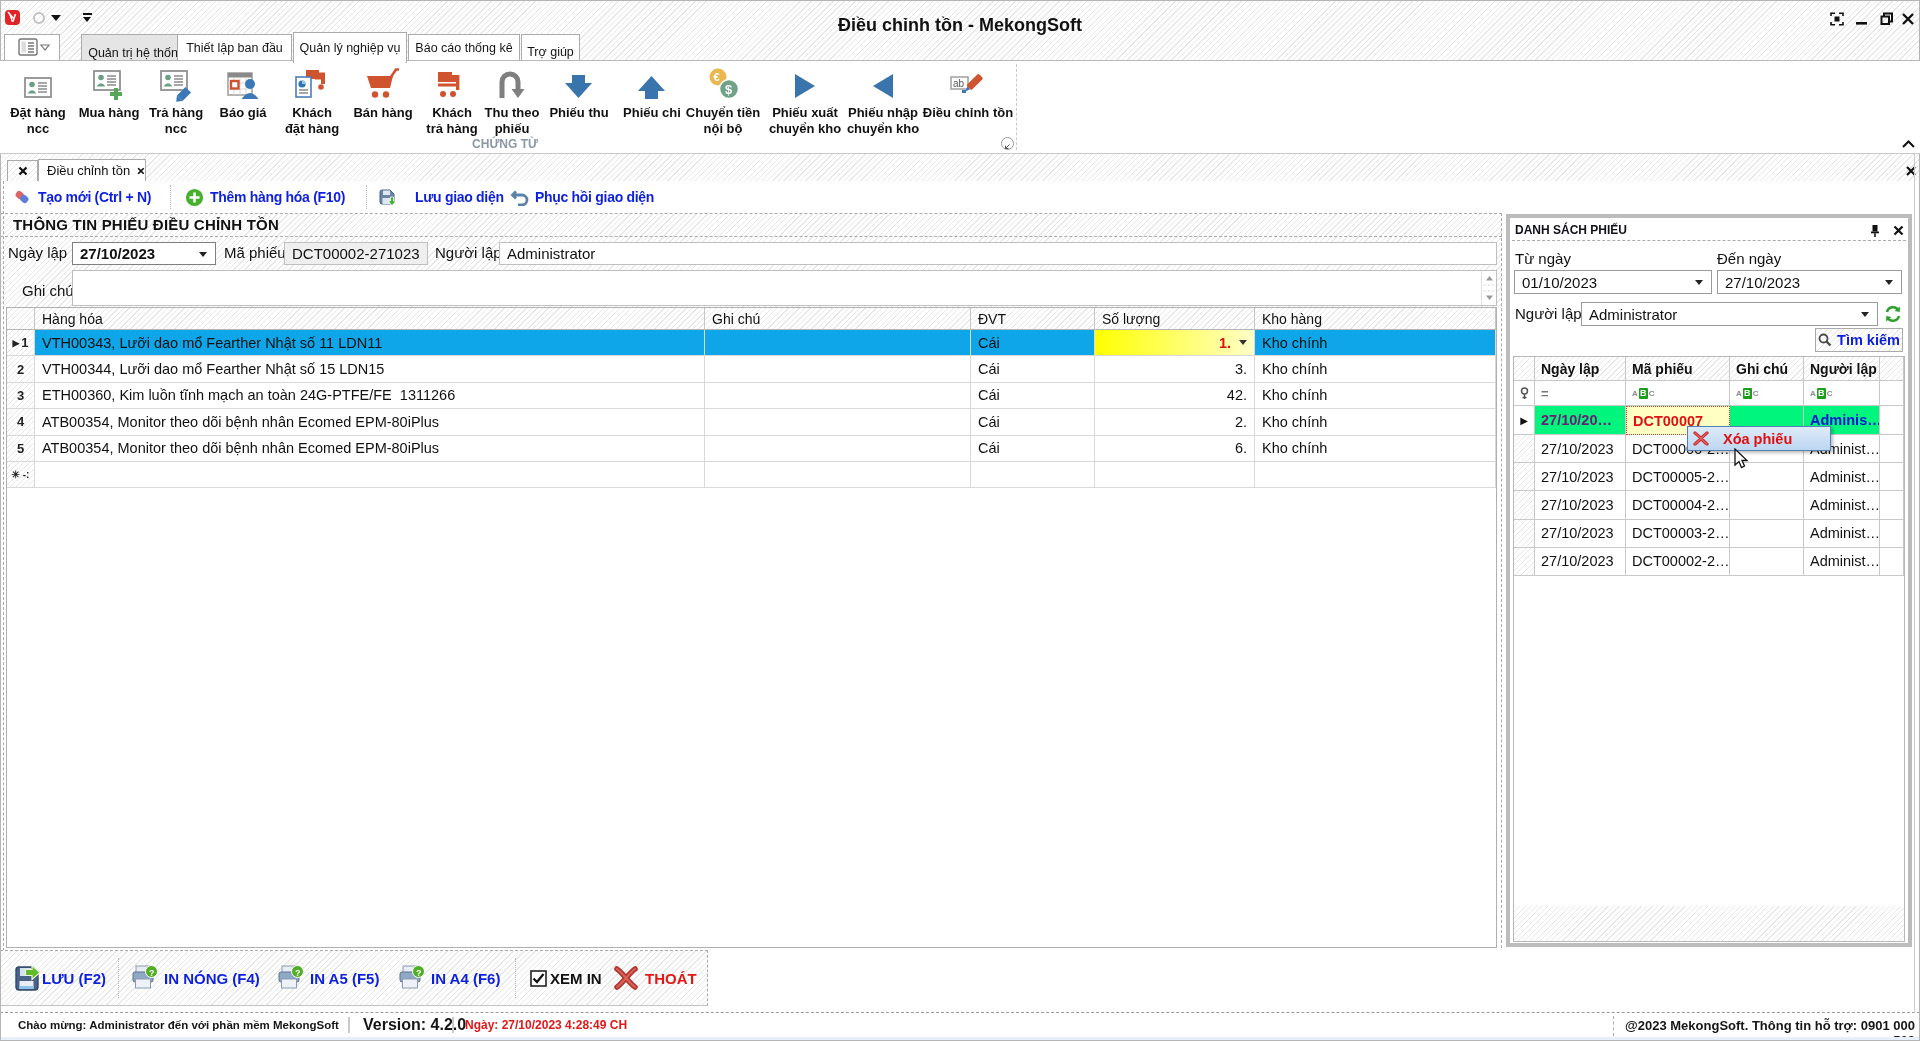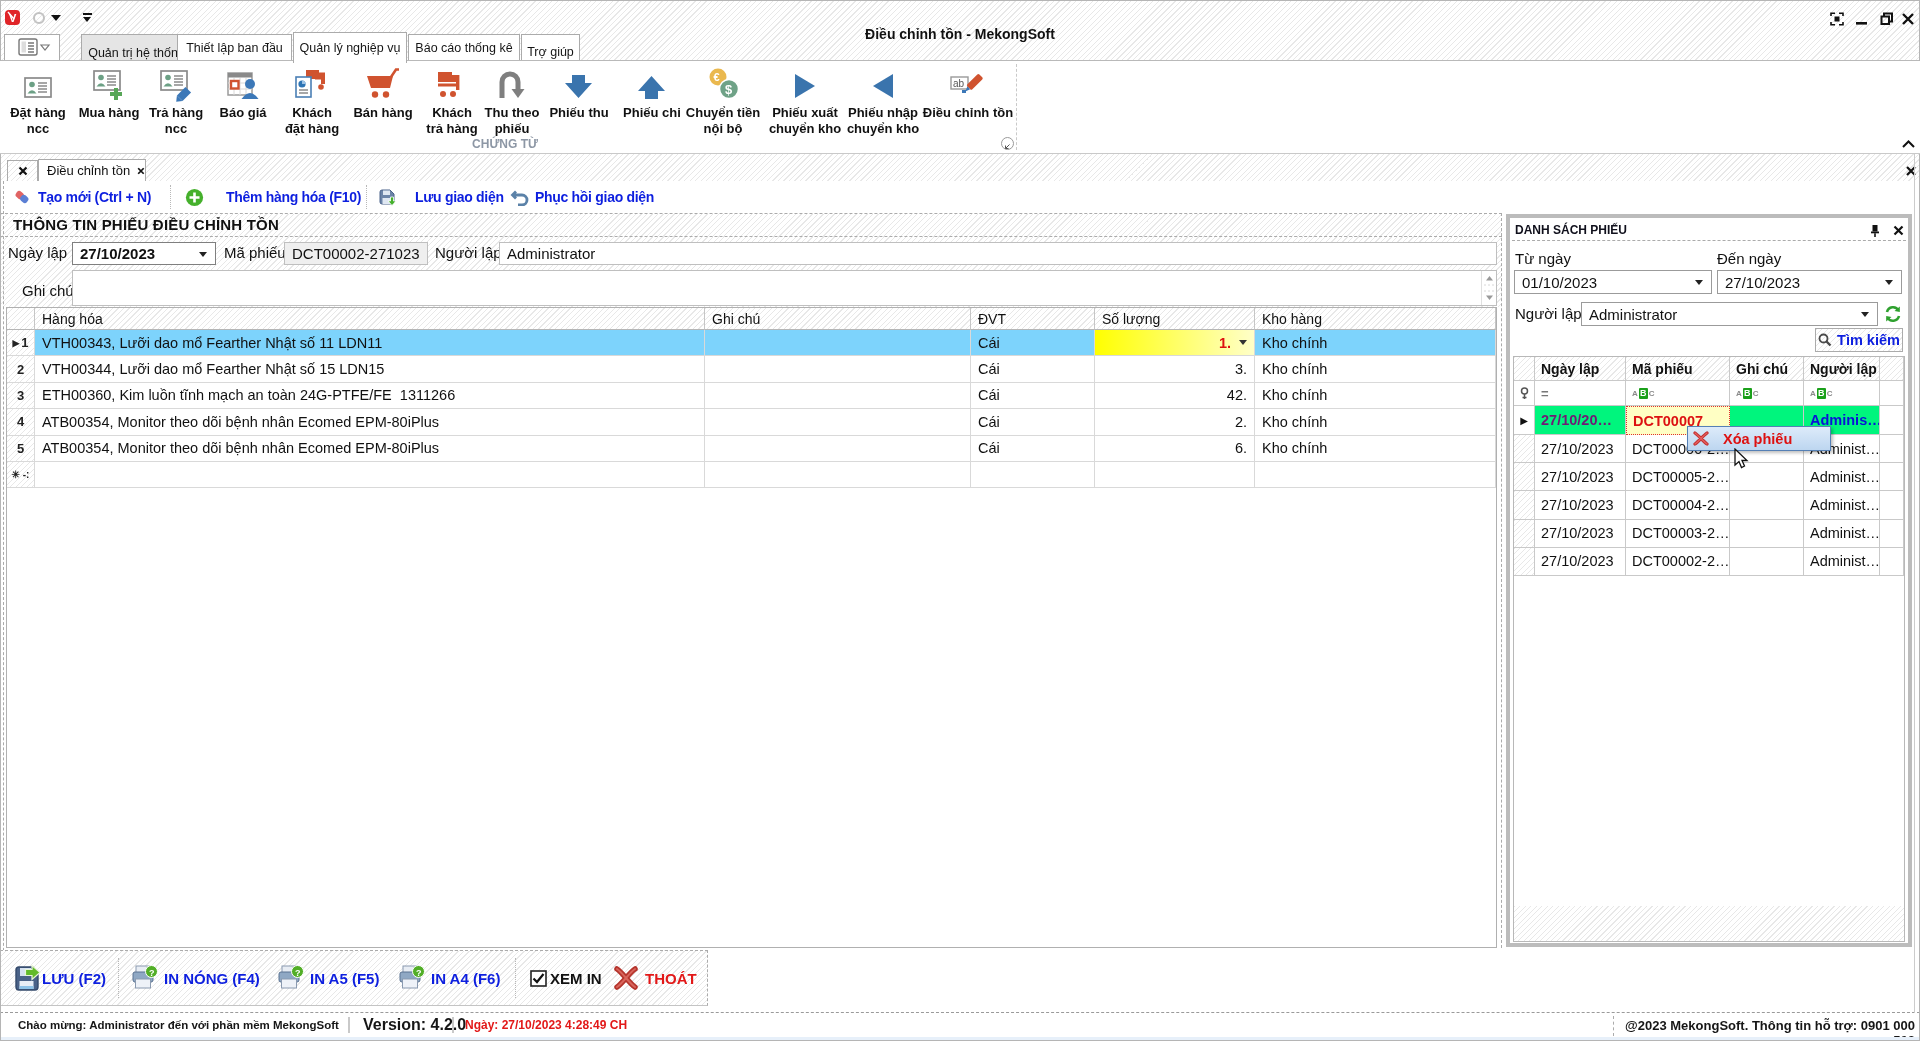--- a/index.html
+++ b/index.html
@@ -31,21 +31,21 @@
 <div class="abs" style="left:5px;top:10px;width:15px;height:15px;background:#e02428;border-radius:4px">
  <svg width="15" height="15" viewBox="0 0 15 15">
       <text x="4" y="12" font-size="11" font-weight="bold" fill="#fff" font-family="Liberation Sans">V</text>
       <path d="M3 2 L9 9" stroke="#fff" stroke-width="1.4"></path>
     </svg>
 </div>
 <div class="abs" style="left:33px;top:12px;width:12px;height:12px;border:2.5px solid #c2c2c2;border-radius:50%;box-sizing:border-box"></div>
 <div class="abs" style="left:51px;top:15px;width:0;height:0;border-left:5px solid transparent;border-right:5px solid transparent;border-top:6px solid #111"></div>
 <div class="abs" style="left:83px;top:13px;width:9px;height:2px;background:#111"></div>
 <div class="abs" style="left:83px;top:17px;width:0;height:0;border-left:4.5px solid transparent;border-right:4.5px solid transparent;border-top:5px solid #111"></div>
-<div class="abs b" style="left:760px;top:26px;width:400px;text-align:center;font-size:14px">Điều chỉnh tồn - MekongSoft</div>
+<div class="abs b" style="left:760px;top:15px;width:400px;text-align:center;font-size:18px">Điều chỉnh tồn - MekongSoft</div>
 
 <svg class="abs" style="left:1830px;top:12px" width="86" height="14" viewBox="0 0 86 14">
  <g stroke="#111" stroke-width="1.6" fill="none">
   <path d="M1 4 V1.2 H5 M9 1.2 H13 V4 M13 10 V12.8 H9 M5 12.8 H1 V10"></path>
  </g>
  <rect x="4.5" y="4.5" width="5" height="5" fill="#111"></rect>
  <rect x="26" y="10" width="11" height="2.6" fill="#111"></rect>
  <g stroke="#111" stroke-width="2" fill="none">
   <rect x="51.5" y="4.5" width="7.5" height="7.5"></rect>
   <path d="M54 4.5 V1.5 H62 V9.5 H59"></path>
@@ -272,21 +272,21 @@
         <rect x="9" y="5.5" width="8" height="7" rx="3" fill="#5b7fd4"></rect>
       </g>
     </svg>
  <span class="b blue" style="font-size:14px;letter-spacing:-0.3px;margin-left:6px">Tạo mới (Ctrl + N)</span>
 </div>
 <div class="abs flex" style="left:185px;top:181px;height:32px">
  <svg width="19" height="19" viewBox="0 0 19 19">
       <circle cx="9.5" cy="9.5" r="8.6" fill="#45b02c"></circle>
       <path d="M9.5 4.5v10M4.5 9.5h10" stroke="#fff" stroke-width="2.6"></path>
     </svg>
- <span class="b blue" style="font-size:14px;letter-spacing:-0.3px;margin-left:22px">Thêm hàng hóa (F10)</span>
+ <span class="b blue" style="font-size:14px;letter-spacing:-0.3px;margin-left:6px">Thêm hàng hóa (F10)</span>
 </div>
 <div class="abs flex" style="left:378px;top:181px;height:32px">
  <svg width="19" height="19" viewBox="0 0 19 19">
   <path d="M2 4 a2 2 0 0 1 2-2 H12 L16 6 V14 a2 2 0 0 1 -2 2 H4 a2 2 0 0 1 -2 -2 Z" fill="#6c84a8" stroke="#4a628a" stroke-width="1"></path>
   <rect x="5" y="2.5" width="7" height="4.5" fill="#dfe7f2"></rect>
       <rect x="4.5" y="10" width="9" height="6" fill="#dfe7f2"></rect>
   <path d="M13.5 10.5 v4 h-2.5 l4 4.5 4-4.5 h-2.5 v-4 z" fill="#45b02c" stroke="#fff" stroke-width="0.8" transform="translate(-1,-1.5)"></path>
     </svg>
  <span class="b blue" style="font-size:14px;letter-spacing:-0.3px;margin-left:18px">Lưu giao diện</span>
 </div>
@@ -321,21 +321,21 @@
 </div>
 
 <div class="abs" style="left:6px;top:307px;width:1491px;height:641px;background:#fff;border:1px solid #b0b0b0;box-sizing:border-box"></div>
 <style>
 .mg{position:absolute;left:7px;top:308px;display:grid;grid-template-columns:28px 670px 266px 124px 160px 241px;}
 .mg .h{height:22px;box-sizing:border-box;border-right:1px solid #c6c6c6;border-bottom:1px solid #b6b6b6;
  font-weight:normal;font-size:14px;display:flex;align-items:center;padding:0 7px}
 .mg .c{height:26.4px;box-sizing:border-box;border-right:1px solid #d9d9d9;border-bottom:1px solid #d9d9d9;
  font-size:14.5px;display:flex;align-items:center;padding:0 7px;white-space:nowrap;overflow:hidden}
 .mg .ind{justify-content:center;padding:0 2px;font-size:13px;font-weight:bold;color:#222}
-.sel{background:#7dd3fc}
+.sel{background:#0ea5e9}
 </style>
 <div class="mg">
  <div class="h hatch"></div>
     <div class="h hatch">Hàng hóa</div>
     <div class="h hatch">Ghi chú</div>
  <div class="h hatch">ĐVT</div>
     <div class="h hatch">Số lượng</div>
     <div class="h hatch">Kho hàng</div>
  <div class="c ind hatch"><span style="font-size:9px;margin-right:2px">▶</span>1</div>
  <div class="c sel">VTH00343, Lưỡi dao mổ Fearther Nhật số 11 LDN11</div>

